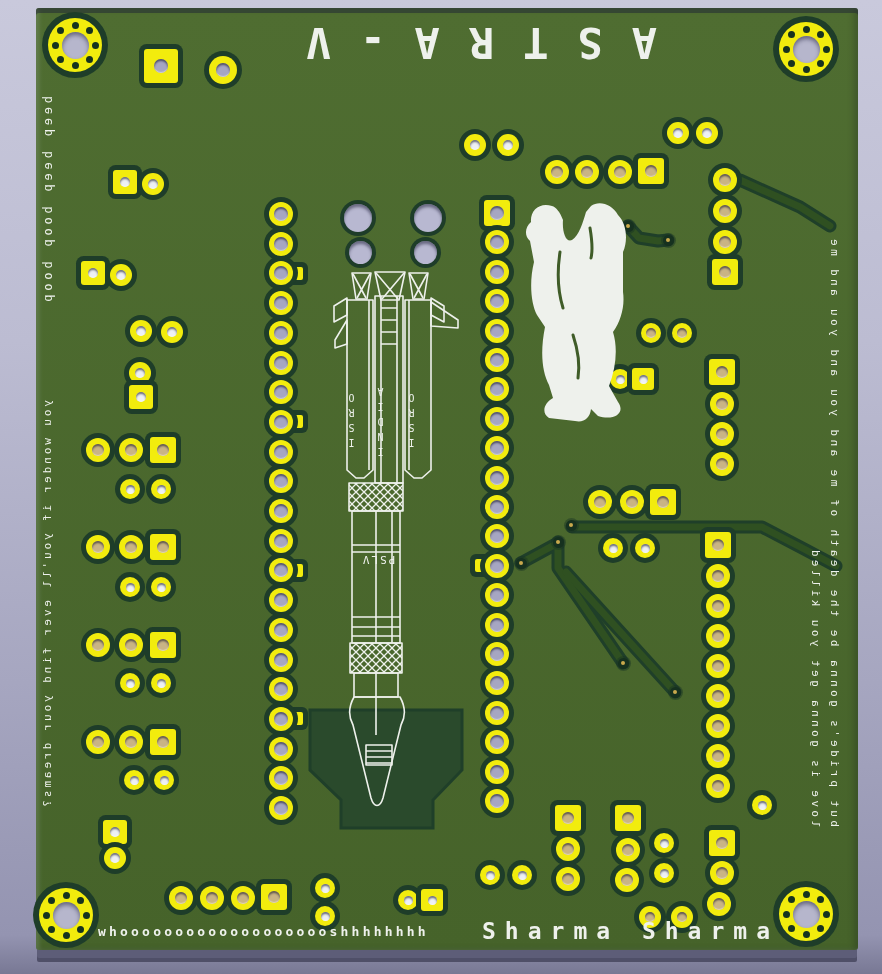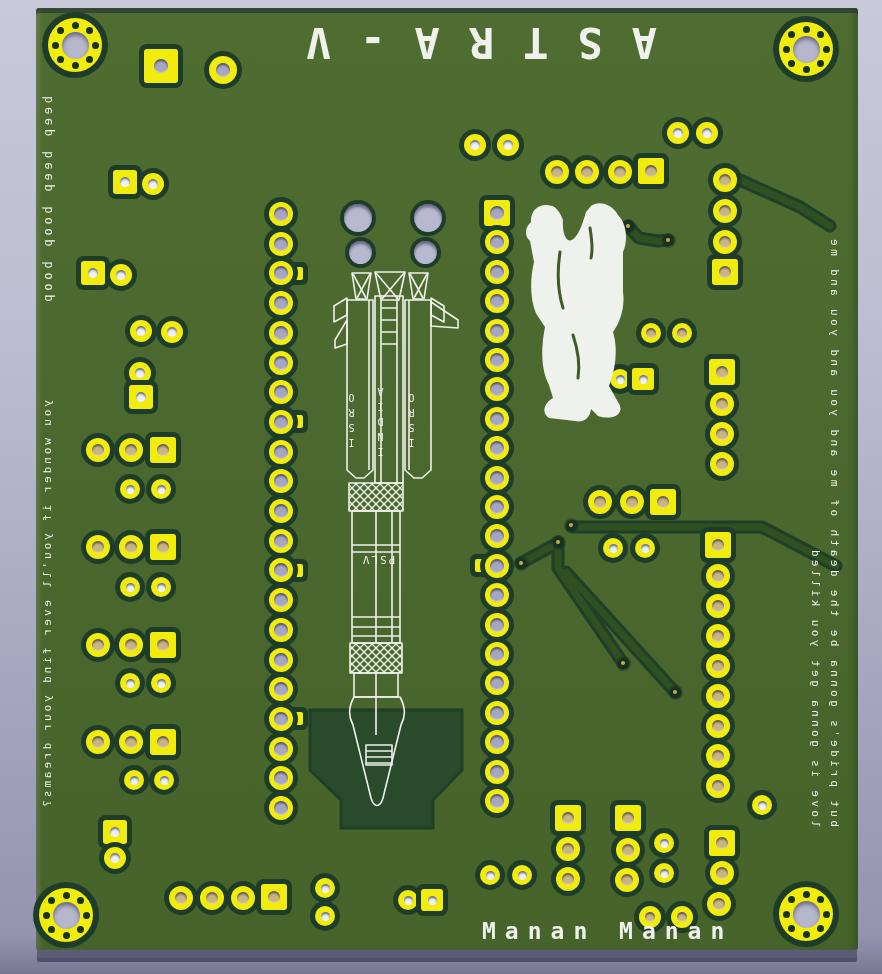--- a/index.html
+++ b/index.html
@@ -606,20 +606,21 @@
       <path d="M590,228 C592,240 593,250 591,258"></path>
       <path d="M573,335 C578,350 580,365 578,378"></path>
     </g>
   </svg>
 
   <div class="silk title">ASTRA-V</div>
   <div class="silk vtext-left left-top">beep beep boop boop</div>
   <div class="silk vtext-left left-bottom">you wonder if you'll ever find your dreams?</div>
   <div class="silk vtext-right right-inner">love is gonna get you killed</div>
   <div class="silk vtext-right right-outer">but pride's gonna be the death of me and you and you and me</div>
-  <div class="silk author">Manan Manan</div>
+  <div class="silk whoosh">whoooooooooooooooooooshhhhhhhh</div>
+  <div class="silk author">Sharma Sharma</div>
 
   <div class="rlabel rl-left">ISRO</div>
   <div class="rlabel rl-core">INDIA</div>
   <div class="rlabel rl-right">ISRO</div>
   <div class="rl-stage">PSLV</div>
 
 </div>
 
 </body></html>

